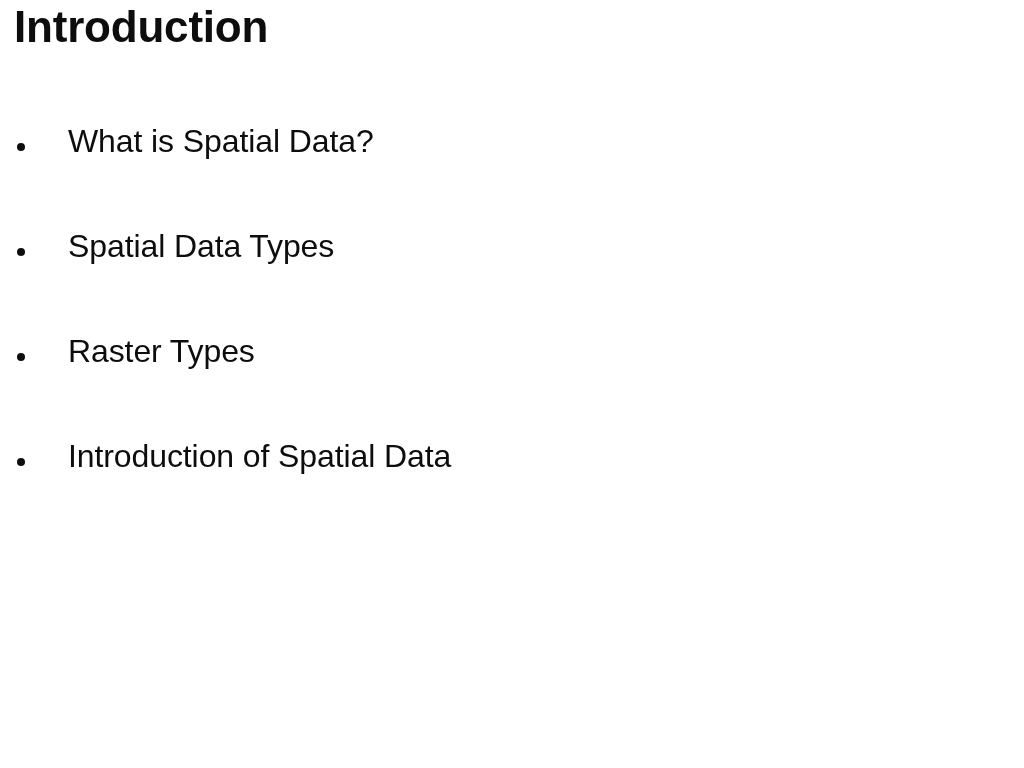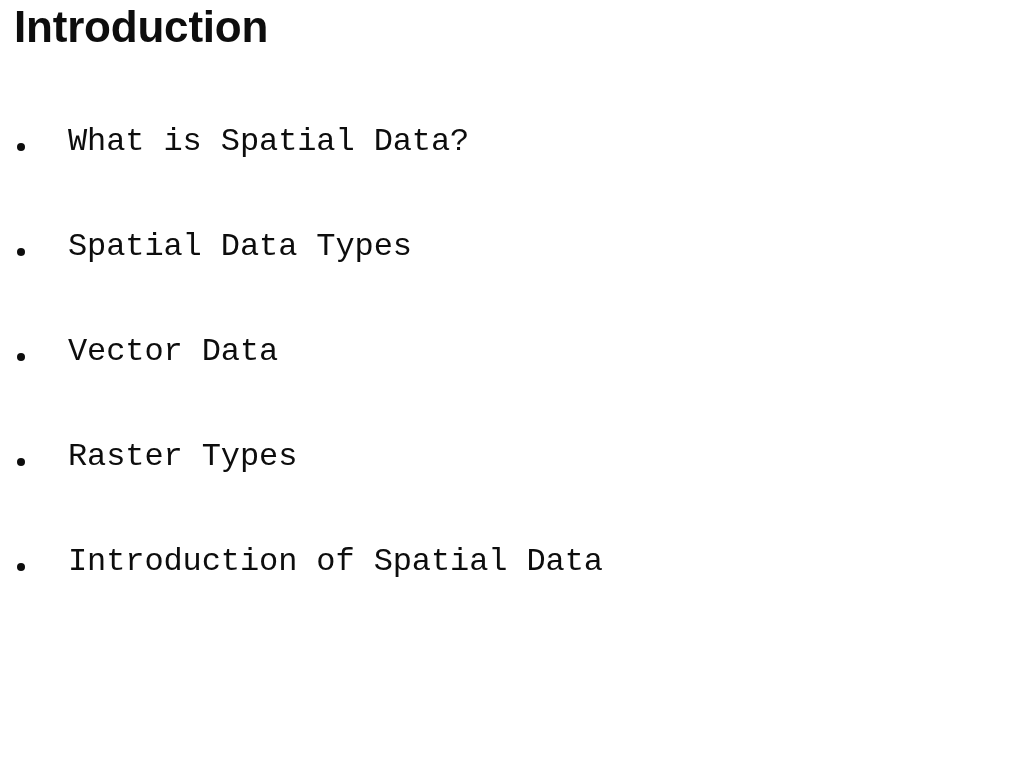--- a/index.html
+++ b/index.html
@@ -66,21 +66,20 @@
   .bullet-text {
     position: absolute;
     left: 68px;
     top: 5px;
     font-size: 32px;
     font-weight: 400;
     line-height: 1.18;
     letter-spacing: -0.1px;
     color: #0d0d0d;
     white-space: nowrap;
-    font-family: Liberation Mono, monospace;
   }
 </style>
 </head>
 <body>
 
 <div class="slide">
 
   <div class="slide-title">Introduction</div>
 
   <ul class="bullet-list">
@@ -88,24 +87,20 @@
     <li class="bullet-item">
       <span class="bullet-marker"></span>
       <span class="bullet-text">What is Spatial Data?</span>
     </li>
 
     <li class="bullet-item">
       <span class="bullet-marker"></span>
       <span class="bullet-text">Spatial Data Types</span>
     </li>
 
-    <li class="bullet-item">
-      <span class="bullet-marker"></span>
-      <span class="bullet-text">Vector Data</span>
-    </li>
 
     <li class="bullet-item">
       <span class="bullet-marker"></span>
       <span class="bullet-text">Raster Types</span>
     </li>
 
     <li class="bullet-item">
       <span class="bullet-marker"></span>
       <span class="bullet-text">Introduction of Spatial Data</span>
     </li>

